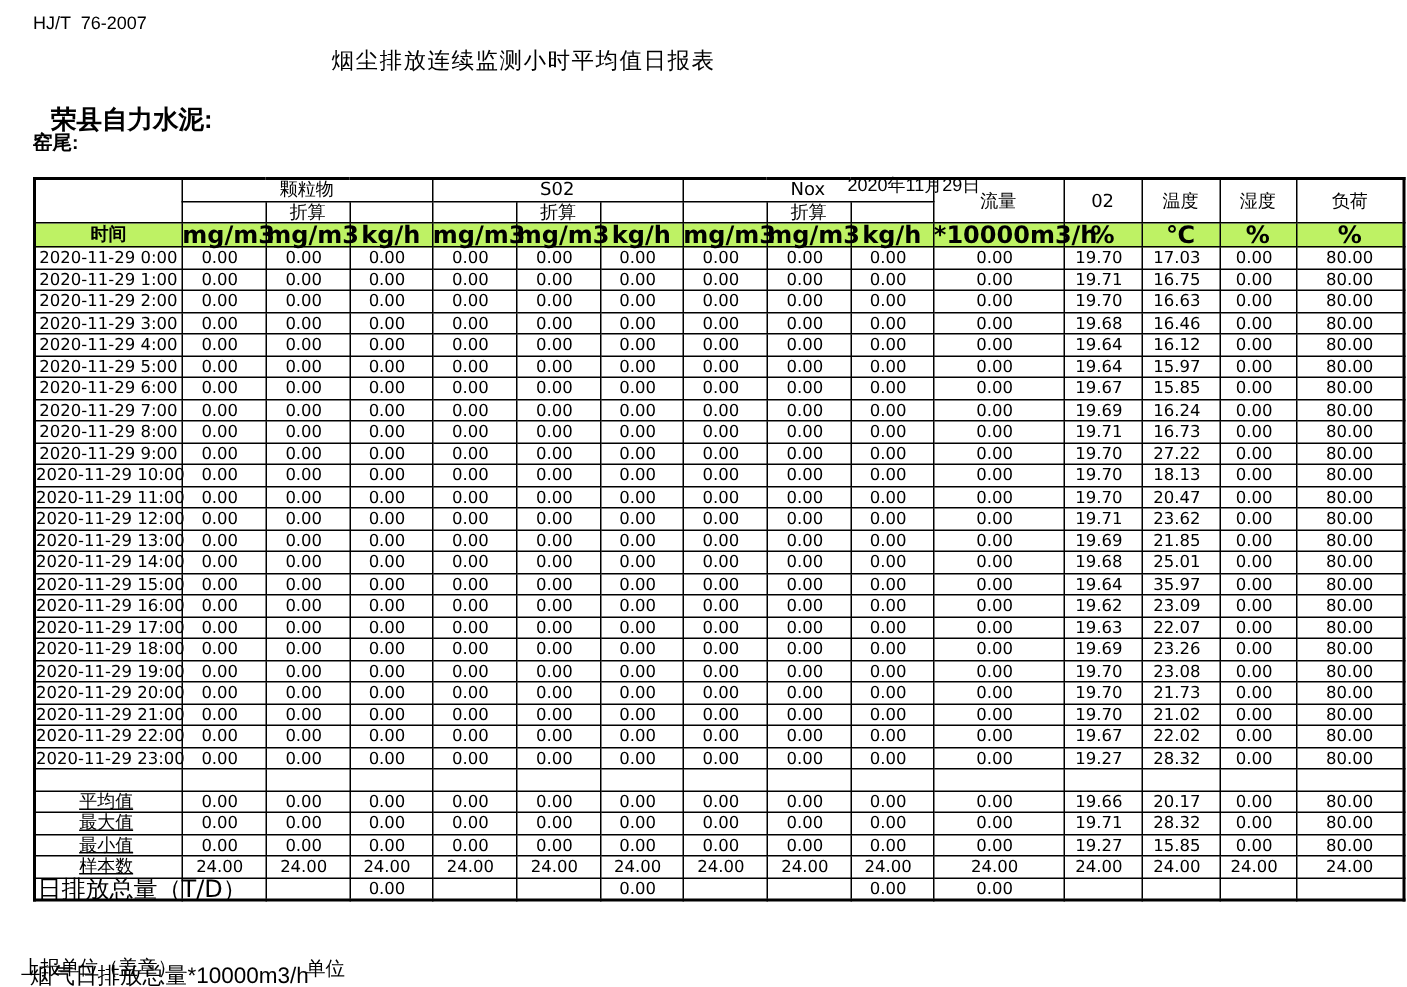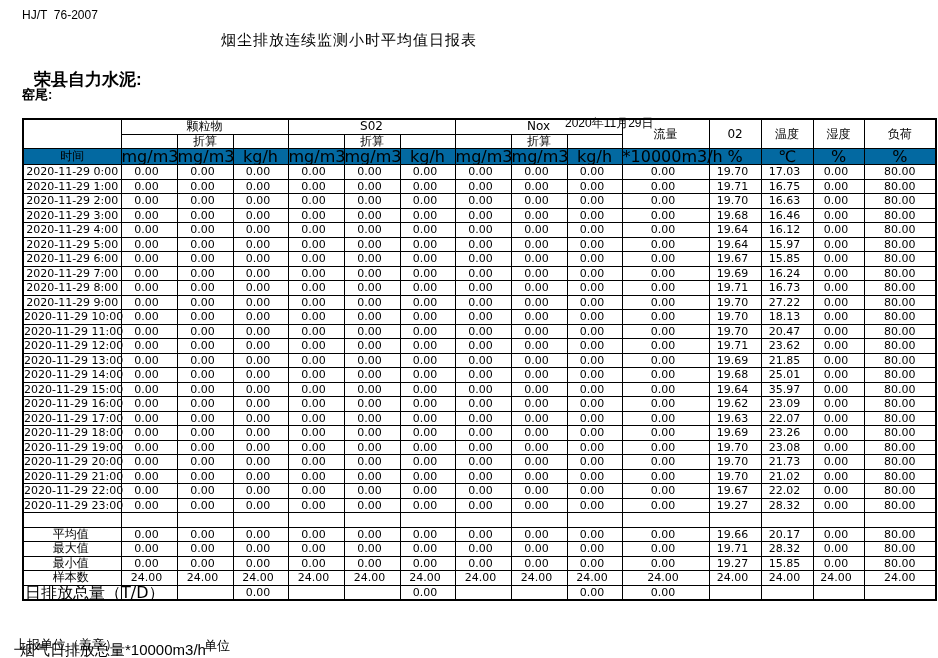--- a/index.html
+++ b/index.html
@@ -22,21 +22,21 @@
   }
   table.report td{
     border:1px solid #000;padding:0;height:13.5px;line-height:13px;
     overflow:visible;white-space:nowrap;text-align:center;vertical-align:middle;
   }
   thead td{height:13px;font-size:12px;}
   tr.units-row td{height:15px;font-size:16px;}
   .c-time{text-align:center;}
   .c-num{text-align:right;padding-right:5px !important;}
   .c-center{text-align:center;}
-  .c-sum-label{text-align:right;padding-right:3px !important;font-size:12px;}
+  .c-sum-label{text-align:right;padding-right:3px !important;font-size:12px;text-decoration:underline;}
   .c-total-label{text-align:left;padding-left:1px !important;font-size:16px;white-space:nowrap;}
   .footer-note{left:20px;top:641px;font-size:15px;}
   .footer-org{left:14px;top:636px;font-size:13px;}
   .footer-unit{left:204px;top:637px;font-size:13px;text-align:center;}
 </style>
 </head>
 <body>
 
 <div class="abs std-code">HJ/T  76-2007</div>
 <div class="abs report-title">烟尘排放连续监测小时平均值日报表</div>
@@ -78,21 +78,21 @@
       <td></td>
       <td>折算</td>
       <td></td>
       <td></td>
       <td>折算</td>
       <td></td>
       <td></td>
       <td>折算</td>
       <td></td>
     </tr>
-    <tr class="units-row" style="background:#0369a1;">
+    <tr class="units-row" style="background:#bef264;font-weight:bold;">
       <td style="font-size:12px;">时间</td>
       <td>mg/m3</td>
       <td>mg/m3</td>
       <td>kg/h</td>
       <td>mg/m3</td>
       <td>mg/m3</td>
       <td>kg/h</td>
       <td>mg/m3</td>
       <td>mg/m3</td>
       <td>kg/h</td>

